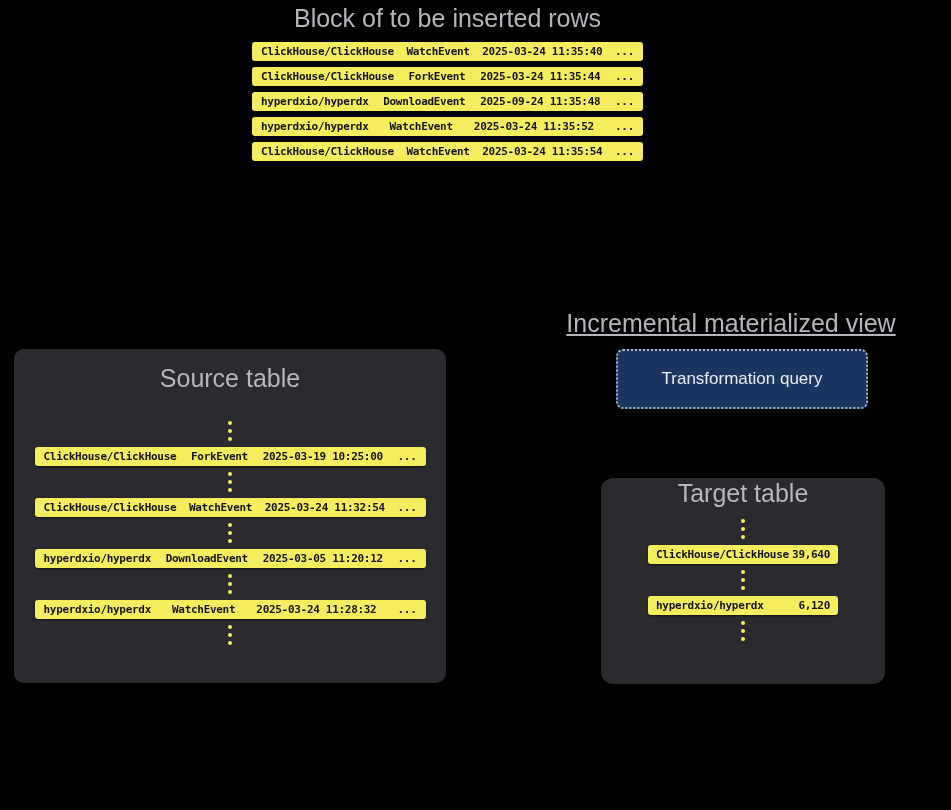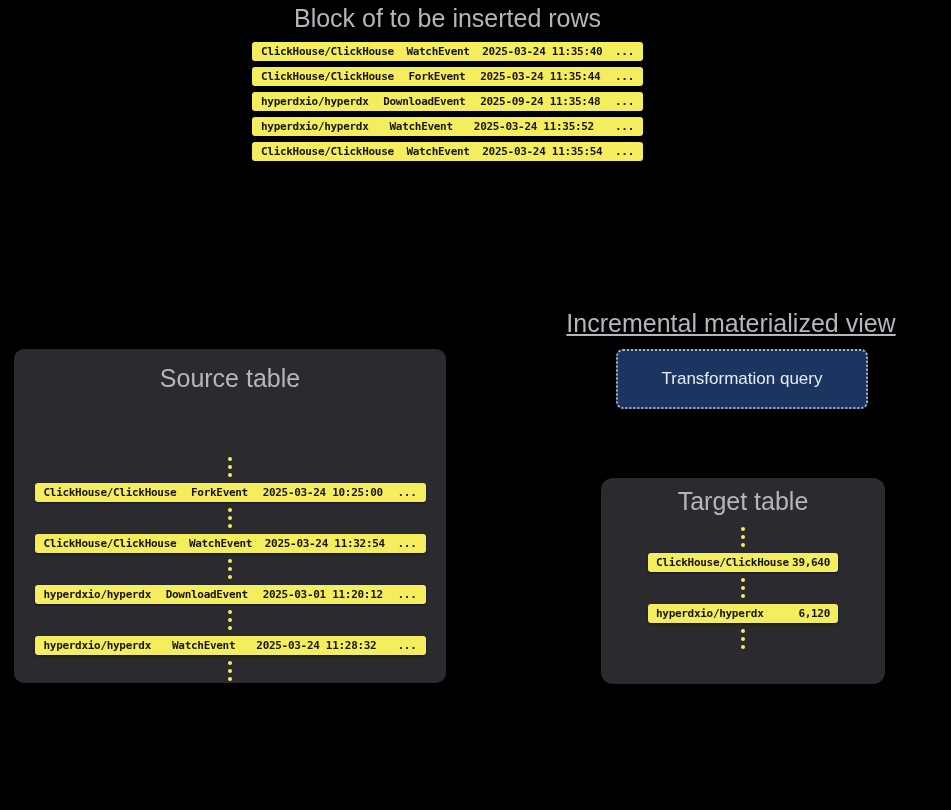--- a/index.html
+++ b/index.html
@@ -76,24 +76,24 @@
     background: var(--row-yellow, #f4ee5e);
   }
   
   .panel {
     position: absolute;
     background: var(--box-bg, #2b2b2f);
     display: flex;
     flex-direction: column;
     align-items: center;
   }
-  #source-box { left: 14px; top: 349px; width: 432px; height: 334px; border-radius: 10px; gap: 36px; }
+  #source-box { left: 14px; top: 349px; width: 432px; height: 334px; border-radius: 10px; }
   #target-box { left: 601px; top: 478px; width: 284px; height: 206px; border-radius: 12px; }
   #source-box .panel-title { margin-top: 14px; }
-  #target-box .panel-title { margin-top: 8px; }
+  #target-box .panel-title { margin-top: 0; }
   #source-box .box-content { margin-top: 28px; display: flex; flex-direction: column; align-items: center; gap: 6px; }
   #target-box .box-content { margin-top: 11px; display: flex; flex-direction: column; align-items: center; gap: 6px; }
 
   #top-title { position: absolute; left: 252px; top: 3px; width: 391px; }
   #top-rows  { position: absolute; left: 252px; top: 42px; }
 
   #mv-title  { position: absolute; left: 525px; top: 308px; width: 412px; text-decoration: underline; }
   #mv-button {
     position: absolute;
     left: 616px; top: 349px;
@@ -160,21 +160,21 @@
     <div class="gray-title panel-title">Source table</div>
     <div class="box-content">
       <div class="dots">
           <i></i>
           <i></i>
           <i></i>
         </div>
       <div class="event-row">
         <span>ClickHouse/ClickHouse</span>
         <span>ForkEvent</span>
-        <span>2025-03-24 10:25:00</span>
+        <span>2025-03-19 10:25:00</span>
         <span>...</span>
       </div>
       <div class="dots">
           <i></i>
           <i></i>
           <i></i>
         </div>
       <div class="event-row">
         <span>ClickHouse/ClickHouse</span>
         <span>WatchEvent</span>
@@ -182,21 +182,21 @@
         <span>...</span>
       </div>
       <div class="dots">
           <i></i>
           <i></i>
           <i></i>
         </div>
       <div class="event-row">
         <span>hyperdxio/hyperdx</span>
         <span>DownloadEvent</span>
-        <span>2025-03-01 11:20:12</span>
+        <span>2025-03-05 11:20:12</span>
         <span>...</span>
       </div>
       <div class="dots">
           <i></i>
           <i></i>
           <i></i>
         </div>
       <div class="event-row">
         <span>hyperdxio/hyperdx</span>
         <span>WatchEvent</span>

